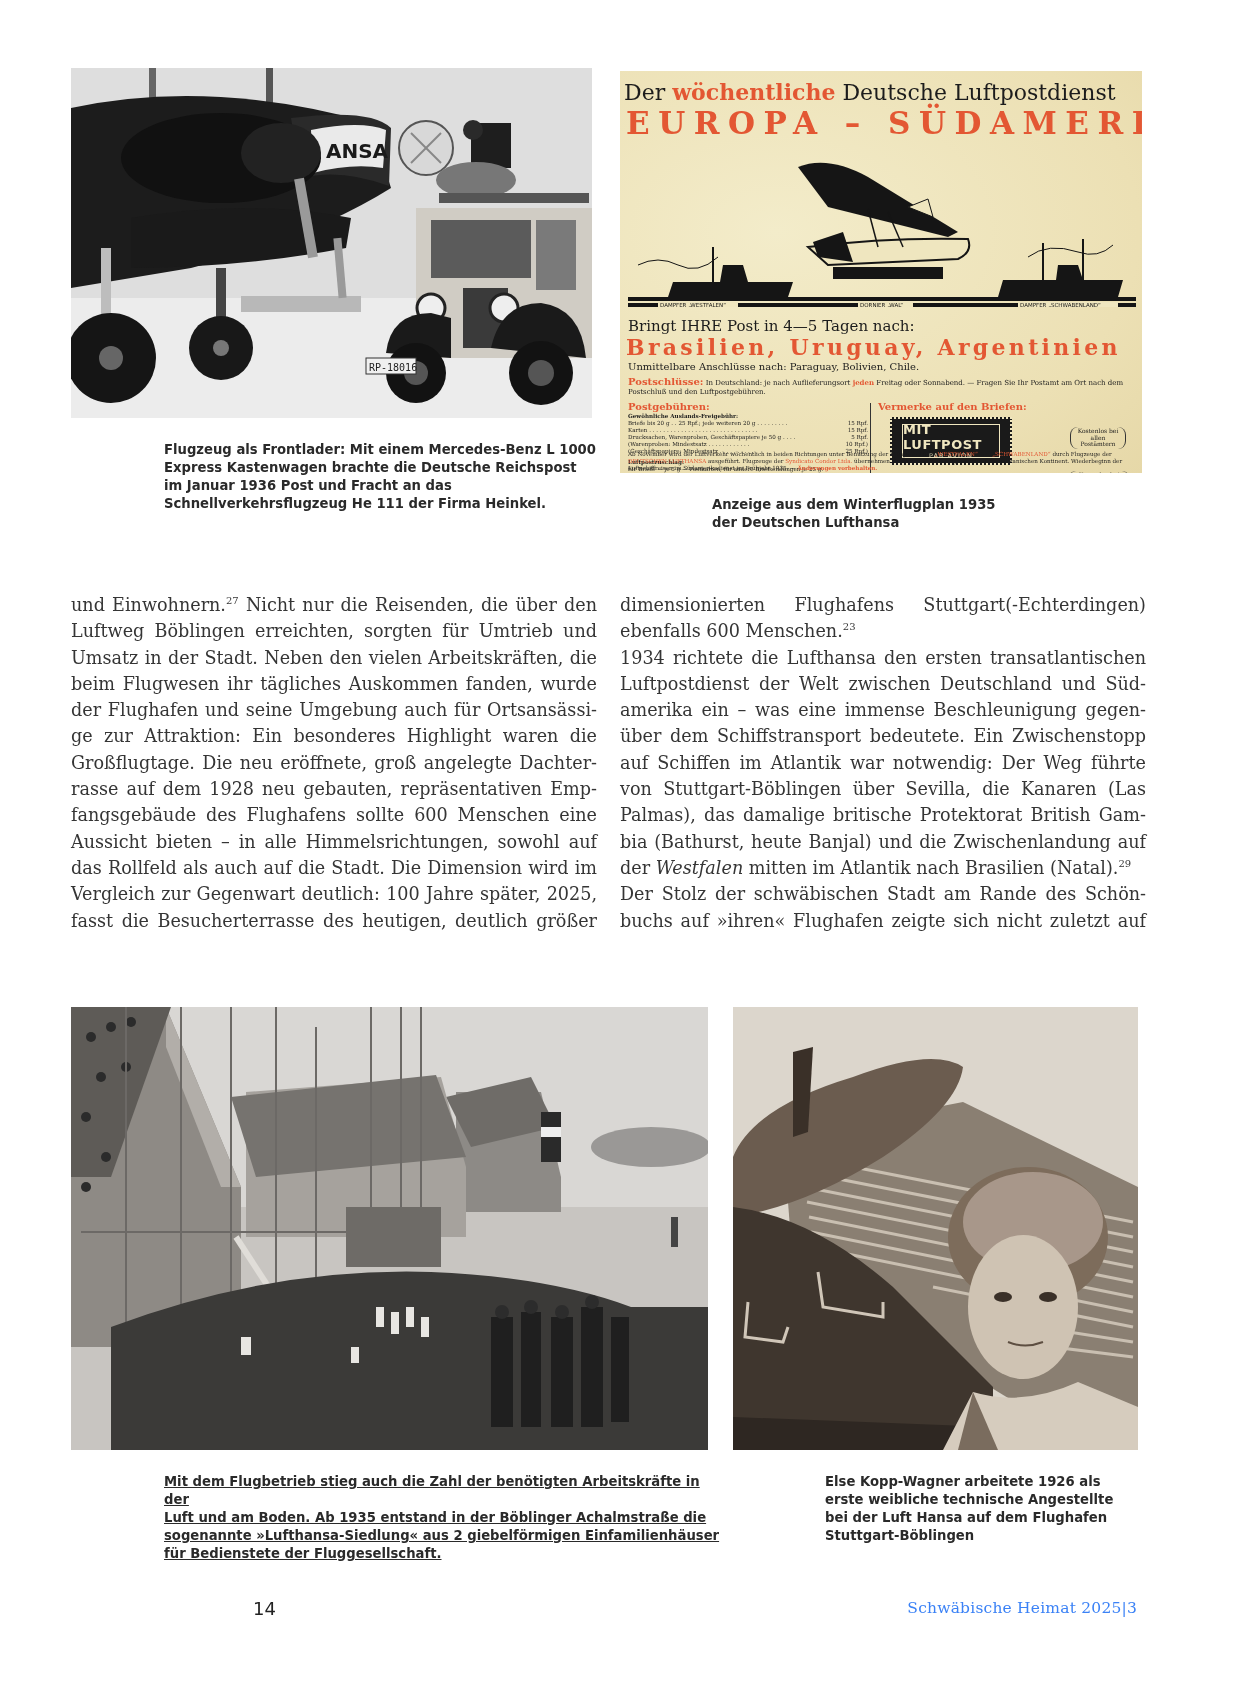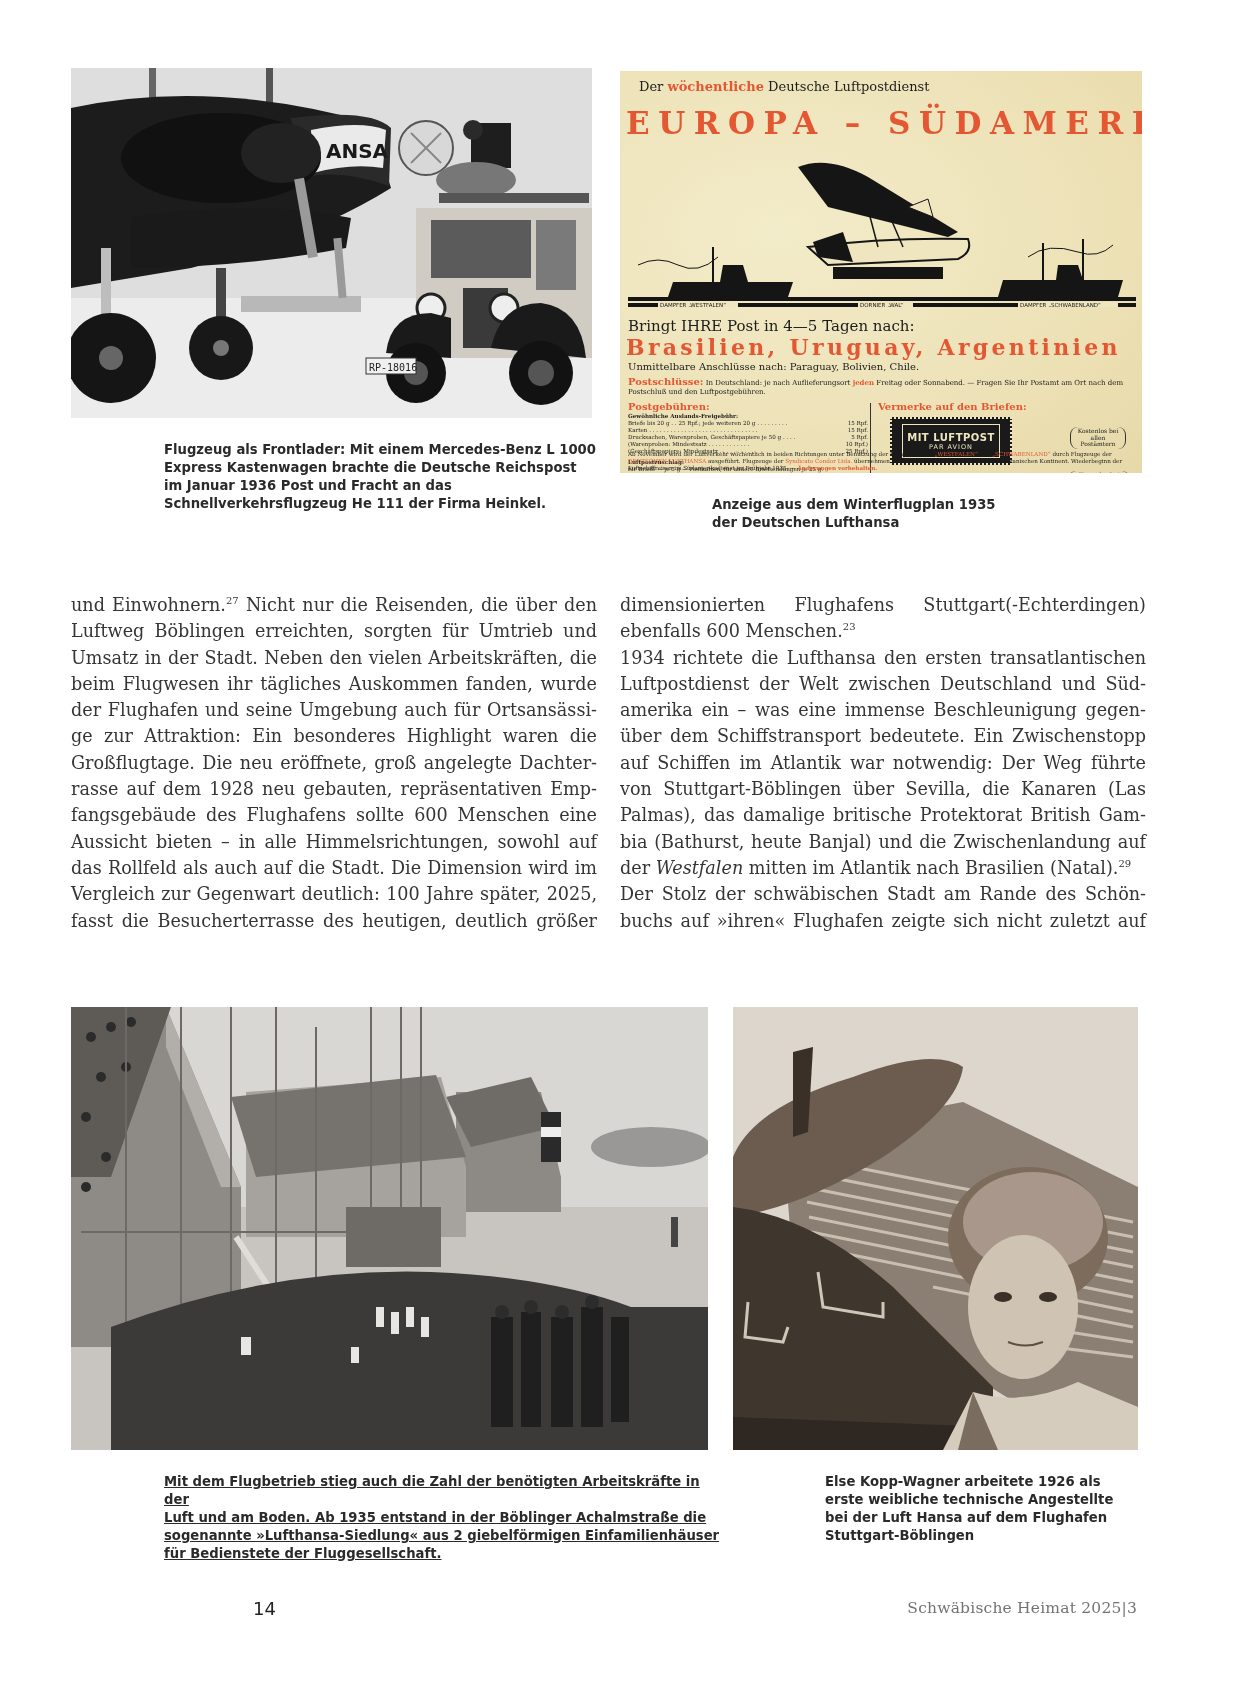--- a/index.html
+++ b/index.html
@@ -10,21 +10,21 @@
 
     
     .photo1 { left: 71px; top: 68px; width: 521px; height: 350px; overflow: hidden;
       background: linear-gradient(180deg, #e3e3e3 0%, #d6d6d6 55%, #ececec 75%, #f2f2f2 100%); }
     .photo1 svg { width: 100%; height: 100%; display: block; }
 
     
     .poster { left: 620px; top: 71px; width: 522px; height: 402px; background: #efe6bf;
       background-image: radial-gradient(ellipse at 30% 40%, #f3ecca 0%, #ece0b4 70%, #e6d8a8 100%);
       overflow: hidden; font-family: "DejaVu Serif", serif; color: #1c1c1c; }
-    .poster .p-head { position: absolute; left: 19px; top: 8px; font-size: 13px; white-space: nowrap; }
+    .poster .p-head { position: absolute; left: 4px; top: 8px; font-size: 22px; white-space: nowrap; }
     .poster .p-head .red { color: #e35733; font-weight: bold; }
     .poster .p-euro { position: absolute; left: 6px; top: 34px; font-size: 31px; font-weight: bold;
       color: #e35733; letter-spacing: 8.5px; white-space: nowrap; font-family: "DejaVu Serif", serif; }
     .poster .p-scene { position: absolute; left: 8px; top: 76px; width: 508px; height: 160px; }
     .poster .p-bring { position: absolute; left: 8px; top: 246px; font-size: 15px; white-space: nowrap; }
     .poster .p-countries { position: absolute; left: 6px; top: 263px; font-size: 22px; font-weight: bold;
       color: #e35733; letter-spacing: 3.3px; white-space: nowrap; }
     .poster .p-anschl { position: absolute; left: 8px; top: 290px; font-size: 10px; white-space: nowrap; }
     .poster .p-schluss { position: absolute; left: 8px; top: 306px; font-size: 7px; width: 508px; line-height: 9px; }
     .poster .p-schluss .lab { color: #e35733; font-weight: bold; font-size: 10px; }
@@ -33,21 +33,21 @@
     .poster .p-left .sect { color: #e35733; font-weight: bold; font-size: 10px; line-height: 12px; }
     .poster .p-left .sub { font-weight: bold; }
     .poster .p-left .row { display: flex; justify-content: space-between; white-space: nowrap; }
     .poster .p-vline { position: absolute; left: 250px; top: 332px; width: 1px; height: 92px; background: #333; }
     .poster .p-right { position: absolute; left: 258px; top: 330px; width: 256px; }
     .poster .p-right .sect { color: #e35733; font-weight: bold; font-size: 10px; }
     .poster .stamp1 { position: absolute; left: 12px; top: 16px; width: 122px; height: 48px; background: #1a1a1a;
       border: 2px dotted #efe6bf; display: flex; align-items: center; justify-content: center; }
     .poster .stamp1 .inner { border: 1.5px solid #efe6bf; width: 98px; height: 34px; display: flex; flex-direction: column;
       align-items: center; justify-content: center; color: #efe6bf; font-family: "DejaVu Sans", sans-serif; }
-    .poster .stamp1 .l1 { font-size: 10px; font-weight: bold; letter-spacing: 0.5px; text-align: center; }
+    .poster .stamp1 .l1 { font-size: 13px; font-weight: bold; letter-spacing: 0.5px; }
     .poster .stamp1 .l2 { font-size: 6.5px; letter-spacing: 1px; }
     .poster .paren { position: absolute; font-size: 6px; line-height: 6.5px; text-align: center; border-left: 1px solid #333;
       border-right: 1px solid #333; border-radius: 8px; padding: 1px 4px; }
     .poster .p-bottom { position: absolute; left: 8px; top: 436px; width: 508px; font-size: 5.6px; line-height: 7px; }
     .poster .p-bottom .red { color: #e35733; }
 
     
     .caption { position: absolute; font-family: "DejaVu Sans", sans-serif; font-weight: bold; font-size: 13.2px;
       line-height: 18px; color: #2a2a2a; }
 
@@ -66,21 +66,21 @@
 
     
     .photo4 { left: 733px; top: 1007px; width: 405px; height: 443px; overflow: hidden;
       background: #d8d2c8; }
     .photo4 svg { width: 100%; height: 100%; display: block; }
 
     
     .folio { position: absolute; left: 253px; top: 1598px; font-family: "DejaVu Sans", sans-serif; font-weight: normal;
       font-size: 18px; color: #222; }
     .running { position: absolute; right: 103px; top: 1599px; font-family: "DejaVu Serif", serif; font-size: 15.5px;
-      color: #737373; letter-spacing: 0.2px; }
+      color: #3b82f6; letter-spacing: 0.2px; }
   </style>
 </head>
 <body>
 
 <div class="abs photo1">
   <svg viewBox="0 0 521 350" preserveAspectRatio="none">
     <rect x="0" y="0" width="521" height="230" fill="#dedede"></rect>
     <rect x="0" y="230" width="521" height="120" fill="#ececec"></rect>
 
     <rect x="170" y="228" width="120" height="16" fill="#b8b8b8"></rect>

